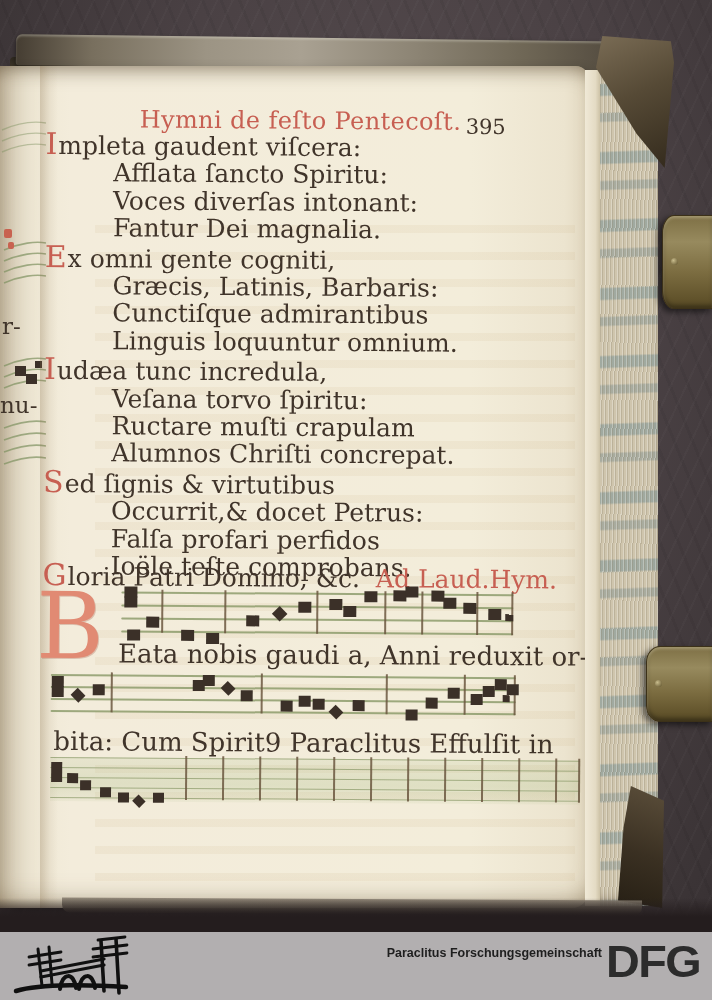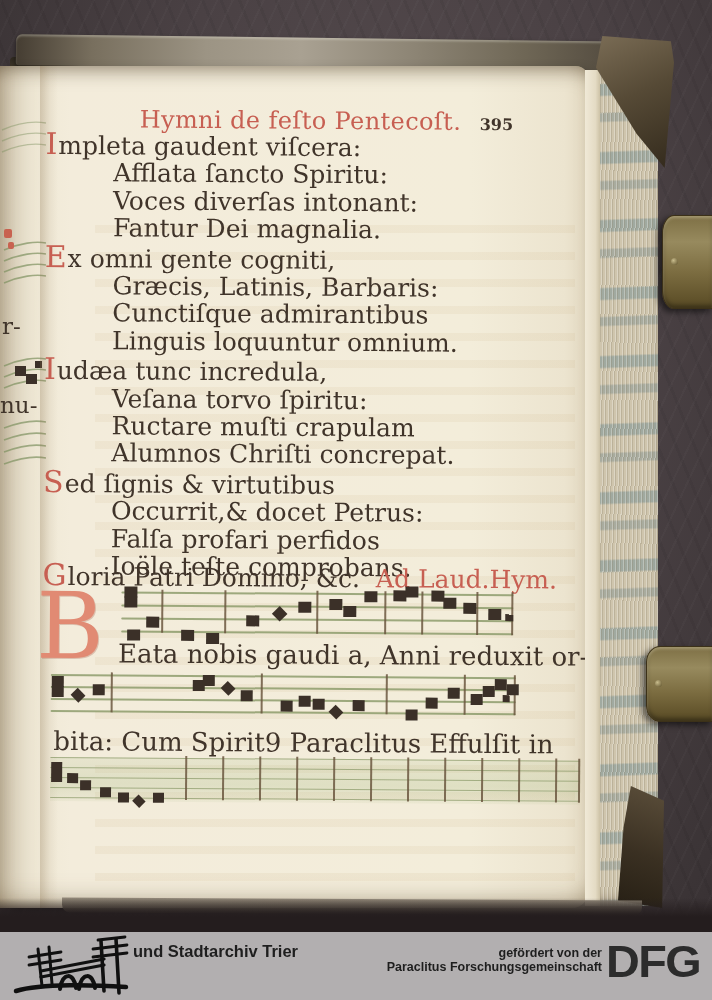--- a/index.html
+++ b/index.html
@@ -27,21 +27,21 @@
                6px 8px 14px rgba(0,0,0,.45);}
   .gutter-crease{position:absolute;left:40px;top:0;width:18px;height:100%;
     background:linear-gradient(90deg,rgba(130,104,66,.28),rgba(130,104,66,.08) 55%,transparent);}
   .gutter-svg{position:absolute;left:0;top:0;}
   .margin-frag{position:absolute;color:var(--ink);font-size:23px;}
   .ghost-lines{position:absolute;left:95px;top:140px;width:480px;height:740px;opacity:.75;
     background:repeating-linear-gradient(180deg, transparent 0 19px, rgba(198,170,122,.15) 19px 27px);}
   .content{position:absolute;left:0;top:0;width:100%;height:100%;transform:rotate(0.4deg);transform-origin:60px 80px;}
   
   .rubric-header{position:absolute;left:140px;top:105px;font-size:24px;letter-spacing:.4px;color:var(--rubric);}
-  .page-number{position:absolute;left:480px;top:112px;font-size:16px;color:var(--ink);font-weight:bold;}
+  .page-number{position:absolute;left:466px;top:112px;font-size:21px;color:var(--ink);}
   .stanzas{position:absolute;left:46px;top:129px;width:530px;font-size:25px;line-height:27.4px;color:var(--ink);}
   .vline{white-space:nowrap;}
   .vline.indent{padding-left:68px;}
   .init{color:var(--rubric);font-size:30px;line-height:1;margin-right:1px;}
   .closing-line{position:absolute;left:46px;top:560px;font-size:25px;color:var(--ink);white-space:nowrap;}
   .closing-rubric{color:var(--rubric);margin-left:16px;}
   
   .chant-initial{position:absolute;left:40px;top:589px;font-size:92px;line-height:76px;color:#e18a73;
     text-shadow:1px 1px 0 rgba(150,60,40,.25);}
   .staff{position:absolute;}
@@ -295,22 +295,20 @@
         <path d="M29 37 L 92 25" stroke-width="3.2"></path>
         <path d="M29 43 L 92 31" stroke-width="3.2"></path>
         <path d="M89 7 L 92 57" stroke-width="3.6"></path>
         <path d="M104 5 L 107 59" stroke-width="3.6"></path>
         <path d="M81 15 L 115 11" stroke-width="2.8"></path>
         <path d="M81 23 L 115 19" stroke-width="2.8"></path>
         <path d="M86 6 L 113 3" stroke-width="2.8"></path>
       </g>
     </svg>
     <div class="lib-text">
-      <div>und Stadtarchiv Trier</div>
     </div>
     <div class="funded-text">
-      <div>gefördert von der</div>
       <div>Paraclitus Forschungsgemeinschaft</div>
     </div>
     <div class="dfg-logo">DFG</div>
   </div>
 
 </div>
 
 </body></html>

